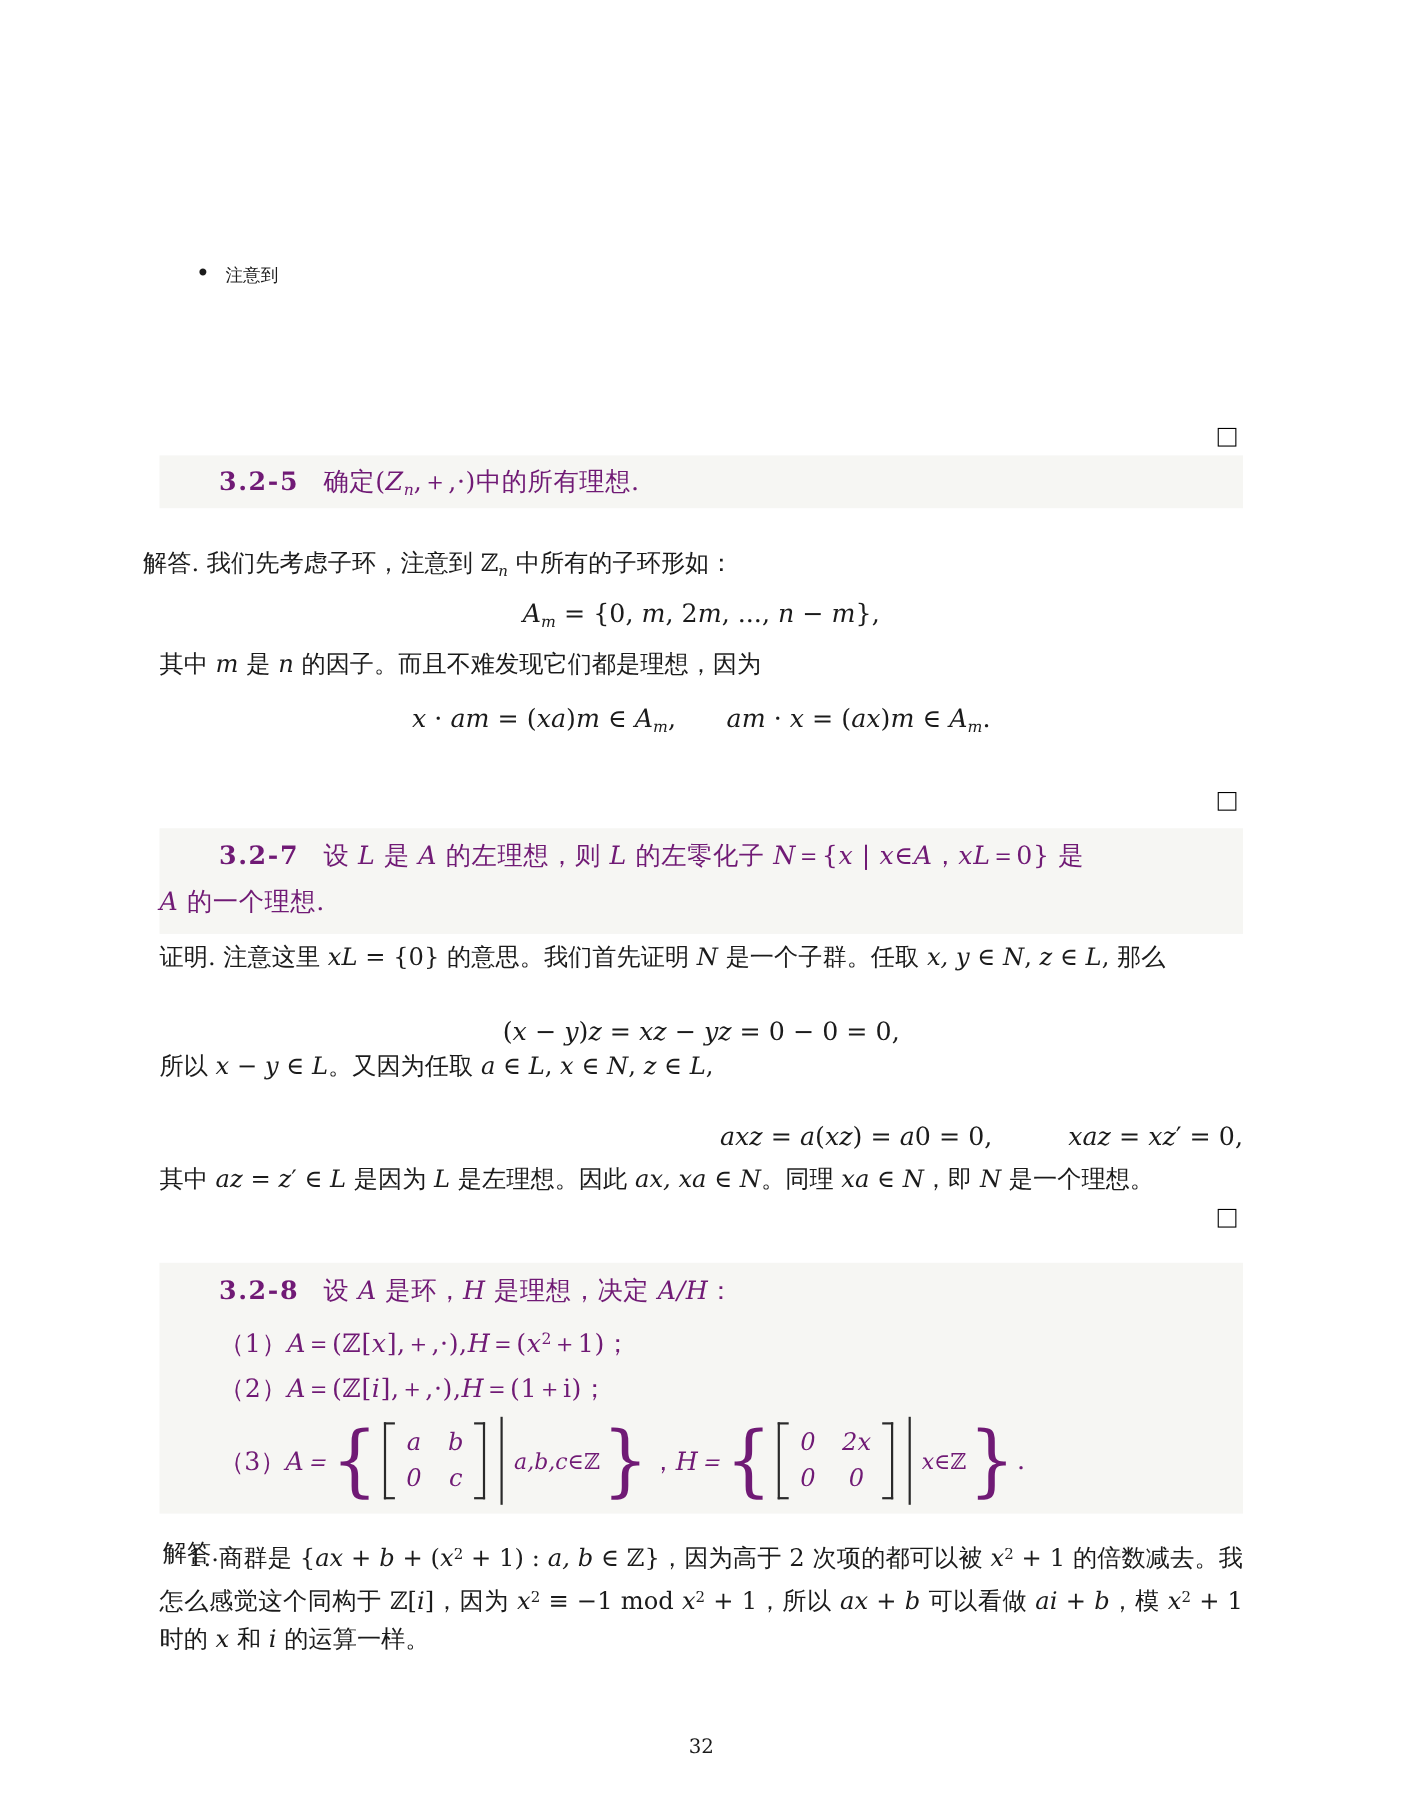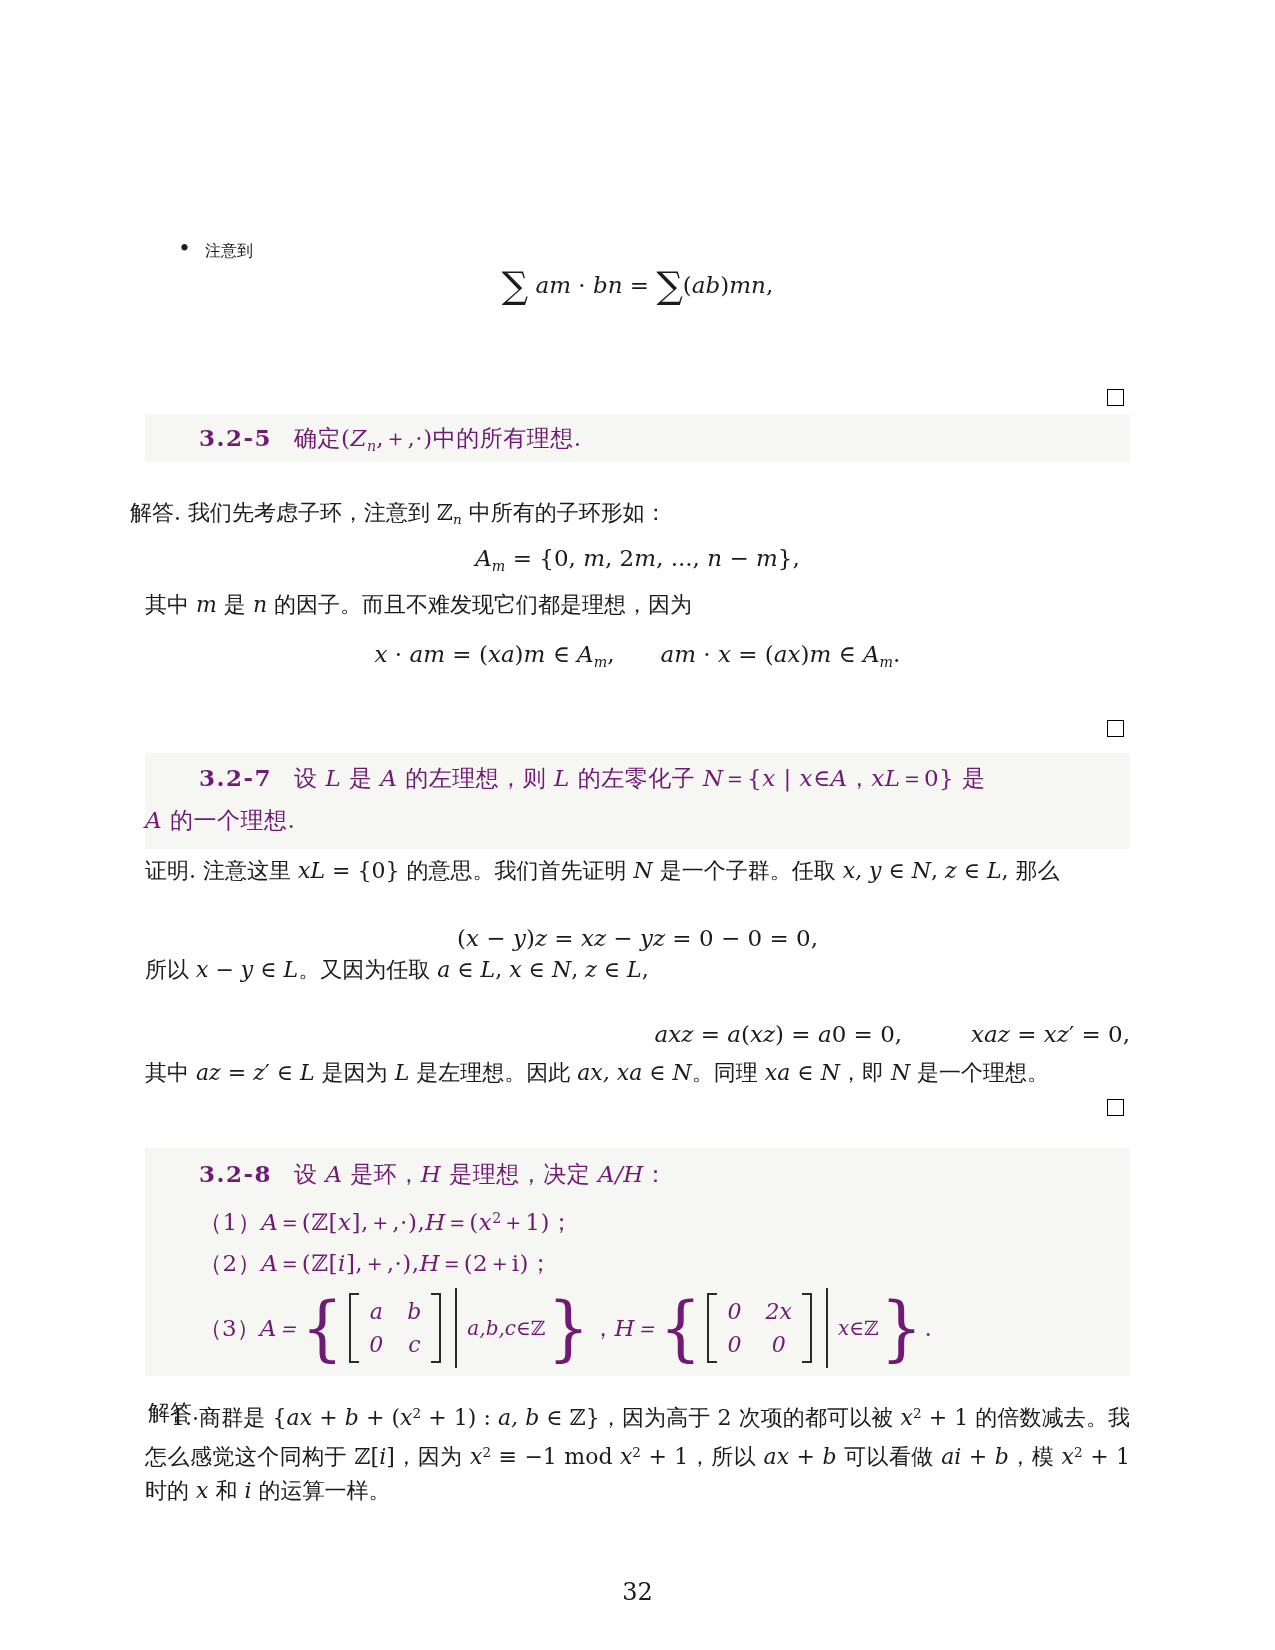--- a/index.html
+++ b/index.html
@@ -24,31 +24,30 @@
   .mat{display:inline-flex;align-items:stretch;margin:0 4px;}
   .mat .br{width:8px;border:2.2px solid #2a2a2a;}
   .mat .br.l{border-right:none;}
   .mat .br.r{border-left:none;}
   .mat .cells{display:grid;grid-template-columns:auto auto;column-gap:24px;row-gap:8px;
               padding:6px 10px;font-size:22px;font-style:italic;text-align:center;align-items:center;}
   .vbar{width:2px;background:#2a2a2a;align-self:stretch;margin:2px 10px;}
   .cond{font-size:20px;}
   .hang-label{position:absolute;left:3px;top:0;font-size:22px;line-height:34px;}
   .hang-body{text-indent:26px;}
-  .pagenum{left:0;width:100%;text-align:center;font-size:24px;}
+  .pagenum{left:0;width:100%;text-align:center;font-size:18px;}
 </style>
 </head>
 <body>
 
 <div class="page">
 
   <div class="abs" style="top:236px;left:178px;">
     <span class="bullet">•</span><span class="notelabel">注意到</span>
   </div>
-  <div class="abs display" style="top:258px;height:54px;line-height:54px;"><span class="mbig">∑</span><span> </span><span class="mi">am</span><span> · </span><span class="mi">bn</span><span> = </span><span class="mbig">∑</span><span>(</span><span class="mi">ab</span><span>)</span><span class="mi">mn</span><span>,</span></div>
   <div class="qed" style="top:389px;left:1107px;"></div>
 
   <div class="scanblock" style="top:414px;left:145px;width:985px;height:48px;">
     <div class="scanline" style="top:0;left:54px;line-height:48px;">
       <span class="scanlabel">3.2-5</span><span><span>确定(</span><span class="mi">Z</span><span class="msub">n</span><span>,＋,·)中的所有理想.</span></span>
     </div>
   </div>
 
   <div class="abs para" style="top:496px;left:130px;width:985px;"><span>解答. </span><span>我们先考虑子环，注意到 </span><span>ℤ</span><span class="msub">n</span><span> 中所有的子环形如：</span></div>
   <div class="abs display" style="top:538px;"><span class="mi">A</span><span class="msub">m</span><span> = {0, </span><span class="mi">m</span><span>, 2</span><span class="mi">m</span><span>, ..., </span><span class="mi">n</span><span> − </span><span class="mi">m</span><span>},</span></div>
@@ -68,21 +67,21 @@
   <div class="abs para" style="top:953px;left:145px;width:985px;"><span>所以 </span><span class="mi">x</span><span> − </span><span class="mi">y</span><span> ∈ </span><span class="mi">L</span><span>。又因为任取 </span><span class="mi">a</span><span> ∈ </span><span class="mi">L</span><span>, </span><span class="mi">x</span><span> ∈ </span><span class="mi">N</span><span>, </span><span class="mi">z</span><span> ∈ </span><span class="mi">L</span><span>,</span></div>
   <div class="abs display" style="top:1014px;text-align:right;"><span class="mi">axz</span><span> = </span><span class="mi">a</span><span>(</span><span class="mi">xz</span><span>) = </span><span class="mi">a</span><span>0 = 0,</span><span>　　　</span><span class="mi">xaz</span><span> = </span><span class="mi">xz</span><span>′</span><span> = 0,</span></div>
   <div class="abs para" style="top:1056px;left:145px;width:985px;"><span>其中 </span><span class="mi">az</span><span> = </span><span class="mi">z</span><span>′</span><span> ∈ </span><span class="mi">L</span><span> 是因为 </span><span class="mi">L</span><span> 是左理想。因此 </span><span class="mi">ax, xa</span><span> ∈ </span><span class="mi">N</span><span>。同理 </span><span class="mi">xa</span><span> ∈ </span><span class="mi">N</span><span>，即 </span><span class="mi">N</span><span> 是一个理想。</span></div>
   <div class="qed" style="top:1099px;left:1107px;"></div>
 
   <div class="scanblock" style="top:1148px;left:145px;width:985px;height:228px;">
     <div class="scanline" style="top:8px;left:54px;">
       <span class="scanlabel">3.2-8</span><span><span>设 </span><span class="mi">A</span><span> 是环，</span><span class="mi">H</span><span> 是理想，决定 </span><span class="mi">A/H</span><span>：</span></span>
     </div>
     <div class="scanline" style="top:52px;left:54px;"><span>（1）</span><span class="mi">A</span><span>＝(ℤ[</span><span class="mi">x</span><span>],＋,·),</span><span class="mi">H</span><span>＝(</span><span class="mi">x</span><span class="msup">2</span><span>＋1)；</span></div>
-    <div class="scanline" style="top:97px;left:54px;"><span>（2）</span><span class="mi">A</span><span>＝(ℤ[</span><span class="mi">i</span><span>],＋,·),</span><span class="mi">H</span><span>＝(2＋i)；</span></div>
+    <div class="scanline" style="top:97px;left:54px;"><span>（2）</span><span class="mi">A</span><span>＝(ℤ[</span><span class="mi">i</span><span>],＋,·),</span><span class="mi">H</span><span>＝(1＋i)；</span></div>
 
     <div class="setrow" style="position:absolute;top:138px;left:54px;height:84px;">
       <span>（3）</span>
       <span class="mi">A＝</span>
       <span class="brace">{</span>
       <span class="mat">
         <span class="br l"></span>
         <span class="cells">
           <span>a</span>
           <span>b</span>

